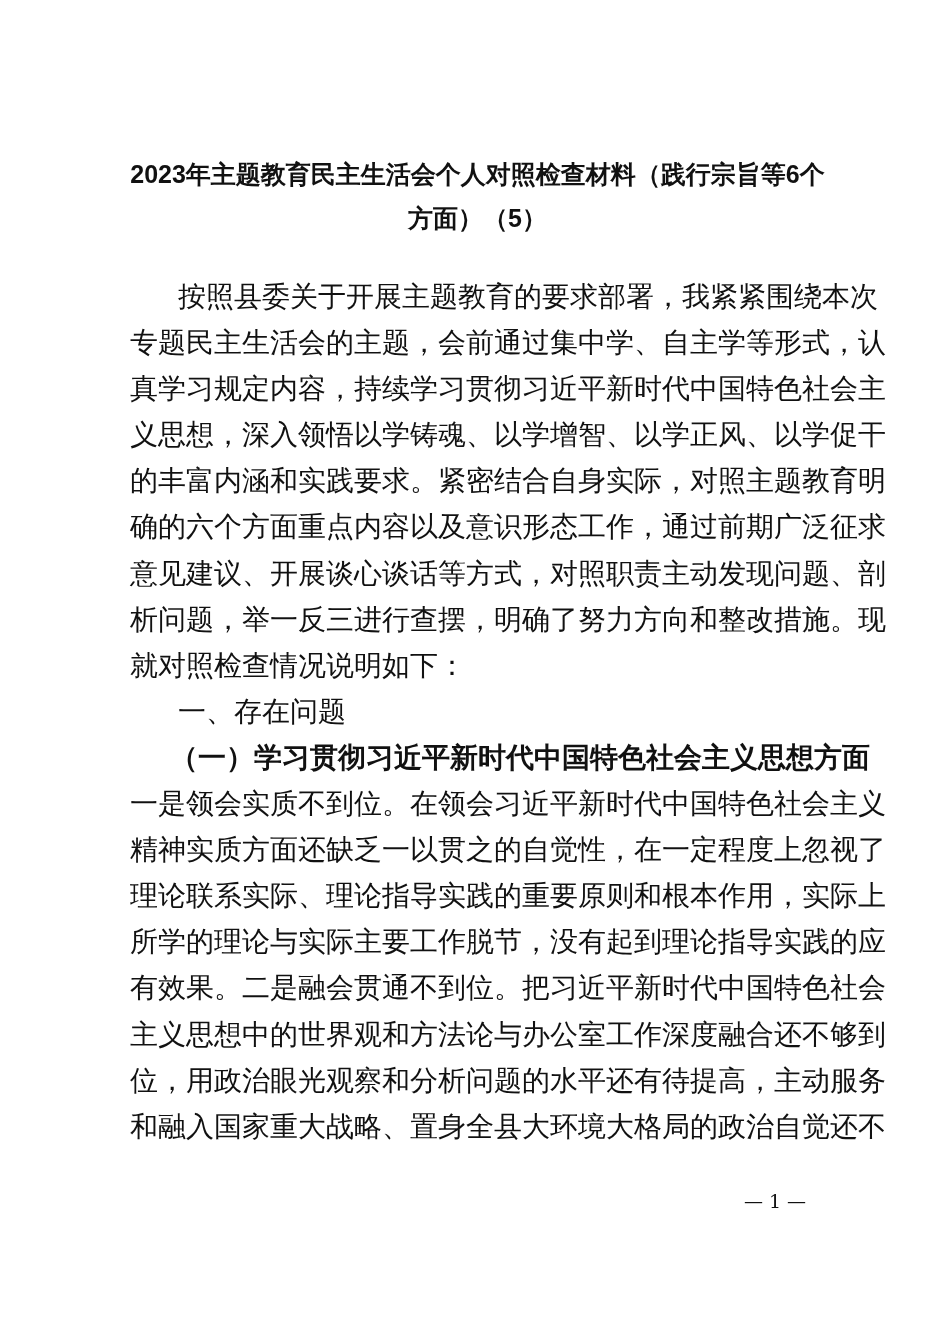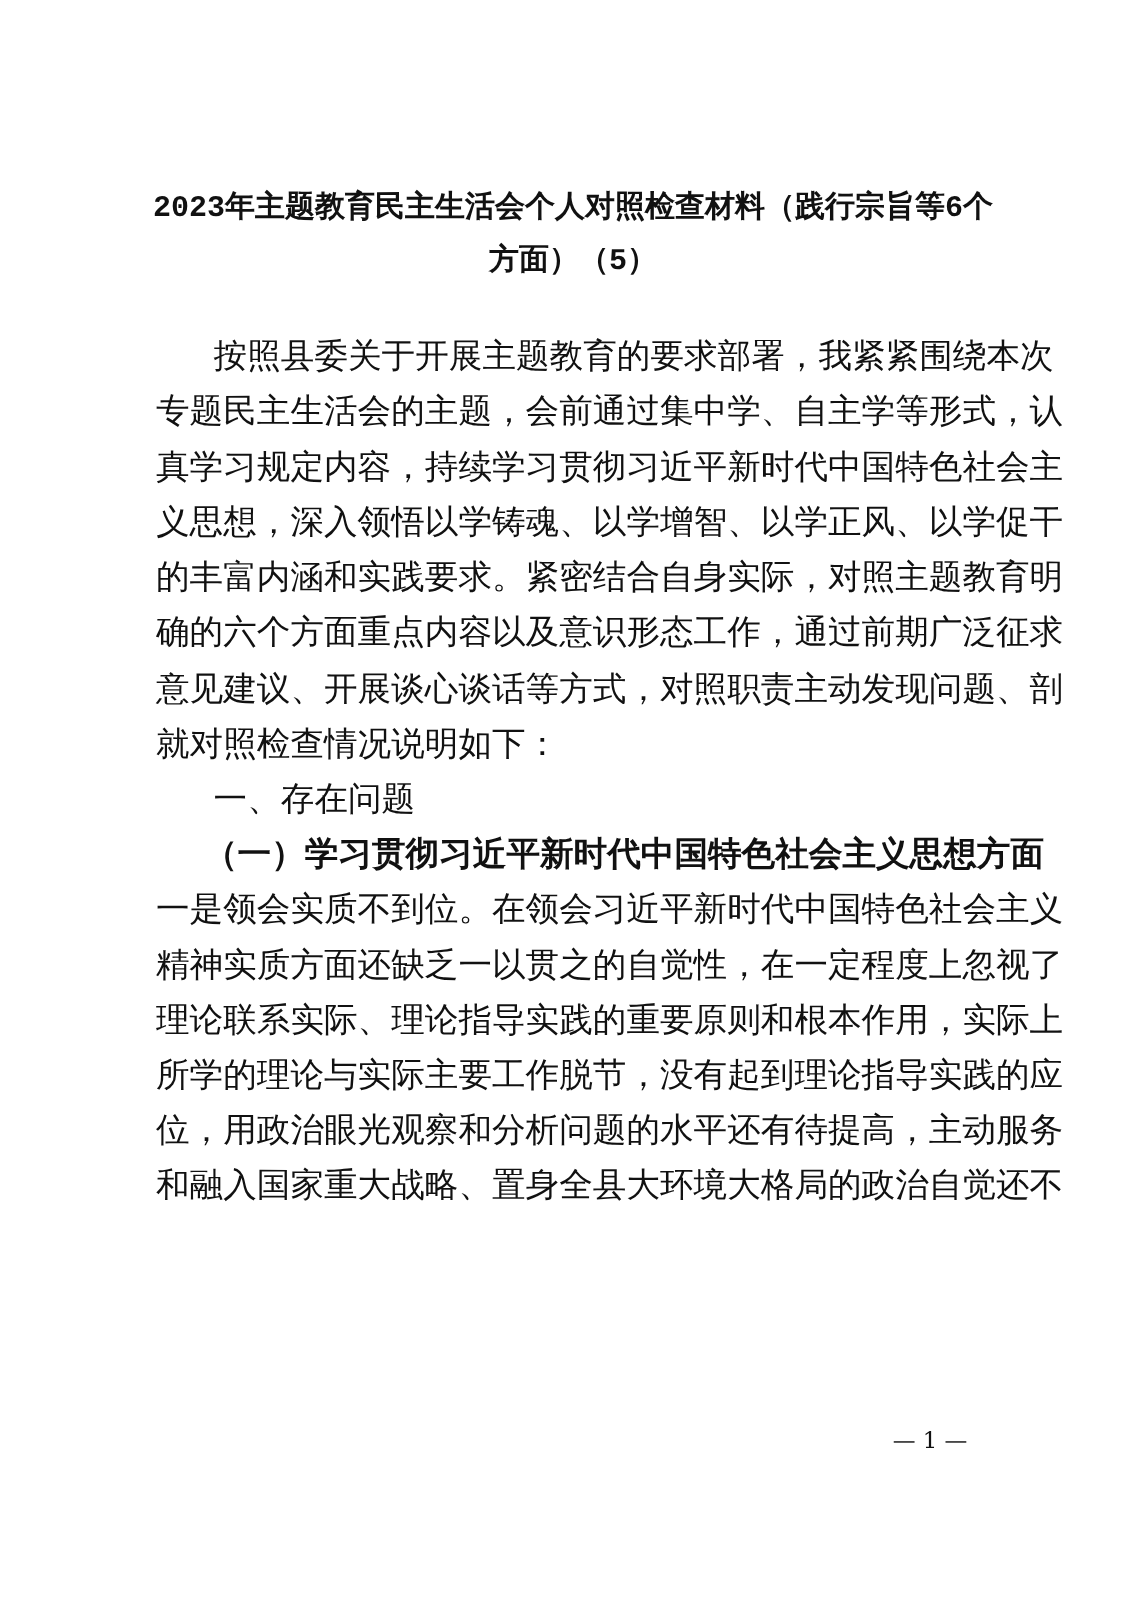--- a/index.html
+++ b/index.html
@@ -1,20 +1,20 @@
 <!DOCTYPE html>
 <html><head>
 <meta charset="utf-8">
 <style>
   html, body { margin: 0; padding: 0; background: #ffffff; }
   body { width: 950px; height: 1344px; position: relative; overflow: hidden; }
   .page { position: absolute; left: 0; top: 0; width: 950px; height: 1344px; background: #fff; }
   .title {
     position: absolute; left: 120px; width: 715px; top: 152px;
-    text-align: center; font-family: Liberation Mono, monospace; font-weight: bold;
+    text-align: center; font-family: Liberation Sans, sans-serif; font-weight: bold;
     font-size: 25px; line-height: 44px; color: #111; letter-spacing: 0px;
   }
   .body {
     position: absolute; left: 130px; width: 700px; top: 274px;
     font-family: "DejaVu Sans", sans-serif; font-size: 28px; color: #111;
   }
   .line {
     height: 46.1px; line-height: 46px; white-space: nowrap;
     text-align: justify; text-align-last: justify;
   }
@@ -37,27 +37,30 @@
   </div>
 
   <div class="body">
     <div class="line indent">按照县委关于开展主题教育的要求部署，我紧紧围绕本次</div>
     <div class="line">专题民主生活会的主题，会前通过集中学、自主学等形式，认</div>
     <div class="line">真学习规定内容，持续学习贯彻习近平新时代中国特色社会主</div>
     <div class="line">义思想，深入领悟以学铸魂、以学增智、以学正风、以学促干</div>
     <div class="line">的丰富内涵和实践要求。紧密结合自身实际，对照主题教育明</div>
     <div class="line">确的六个方面重点内容以及意识形态工作，通过前期广泛征求</div>
     <div class="line">意见建议、开展谈心谈话等方式，对照职责主动发现问题、剖</div>
+    <div class="line">析问题，举一反三进行查摆，明确了努力方向和整改措施。现</div>
     <div class="line last">就对照检查情况说明如下：</div>
 
     <div class="line heading1">一、存在问题</div>
     <div class="line indent heading2" style="padding-left:40px;">（一）学习贯彻习近平新时代中国特色社会主义思想方面</div>
 
     <div class="line">一是领会实质不到位。在领会习近平新时代中国特色社会主义</div>
     <div class="line">精神实质方面还缺乏一以贯之的自觉性，在一定程度上忽视了</div>
     <div class="line">理论联系实际、理论指导实践的重要原则和根本作用，实际上</div>
     <div class="line">所学的理论与实际主要工作脱节，没有起到理论指导实践的应</div>
+    <div class="line">有效果。二是融会贯通不到位。把习近平新时代中国特色社会</div>
+    <div class="line">主义思想中的世界观和方法论与办公室工作深度融合还不够到</div>
     <div class="line">位，用政治眼光观察和分析问题的水平还有待提高，主动服务</div>
     <div class="line">和融入国家重大战略、置身全县大环境大格局的政治自觉还不</div>
   </div>
 
   <div class="pagenum">— 1 —</div>
 </div>
 
 </body></html>

